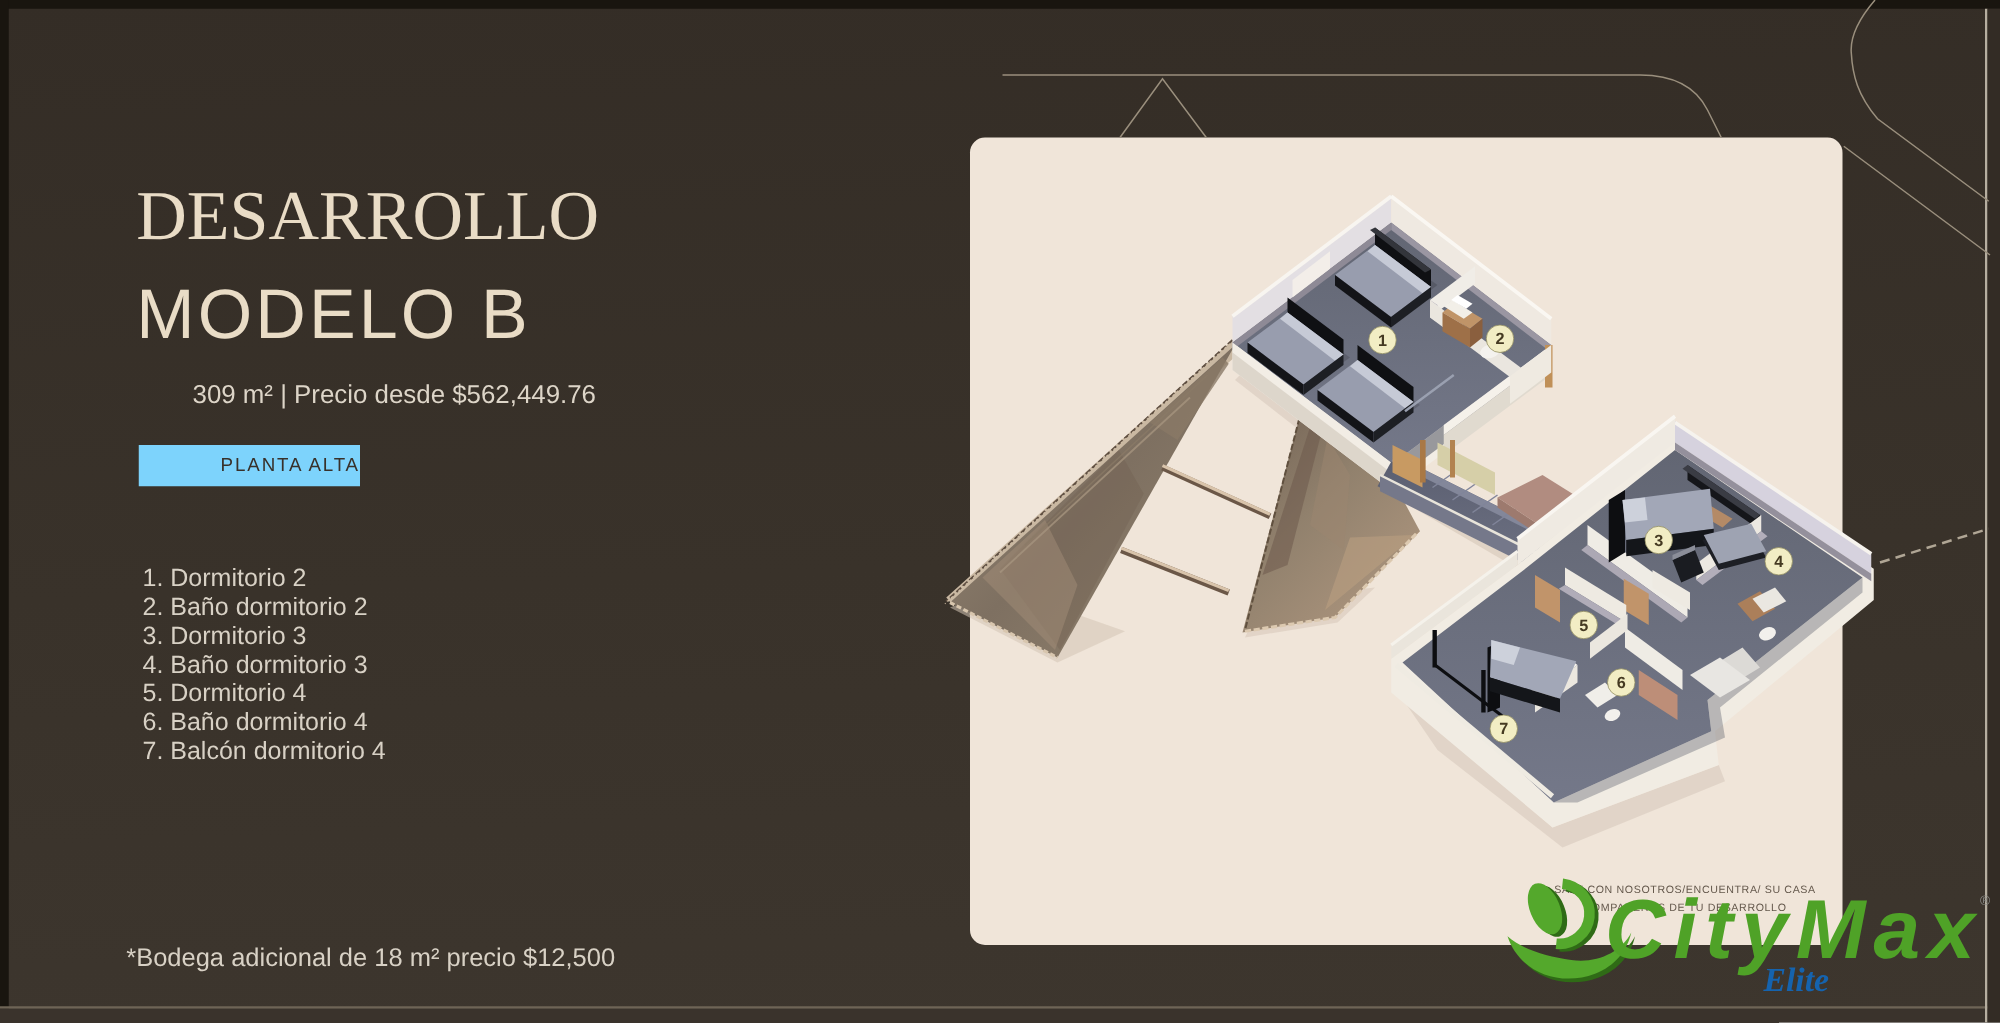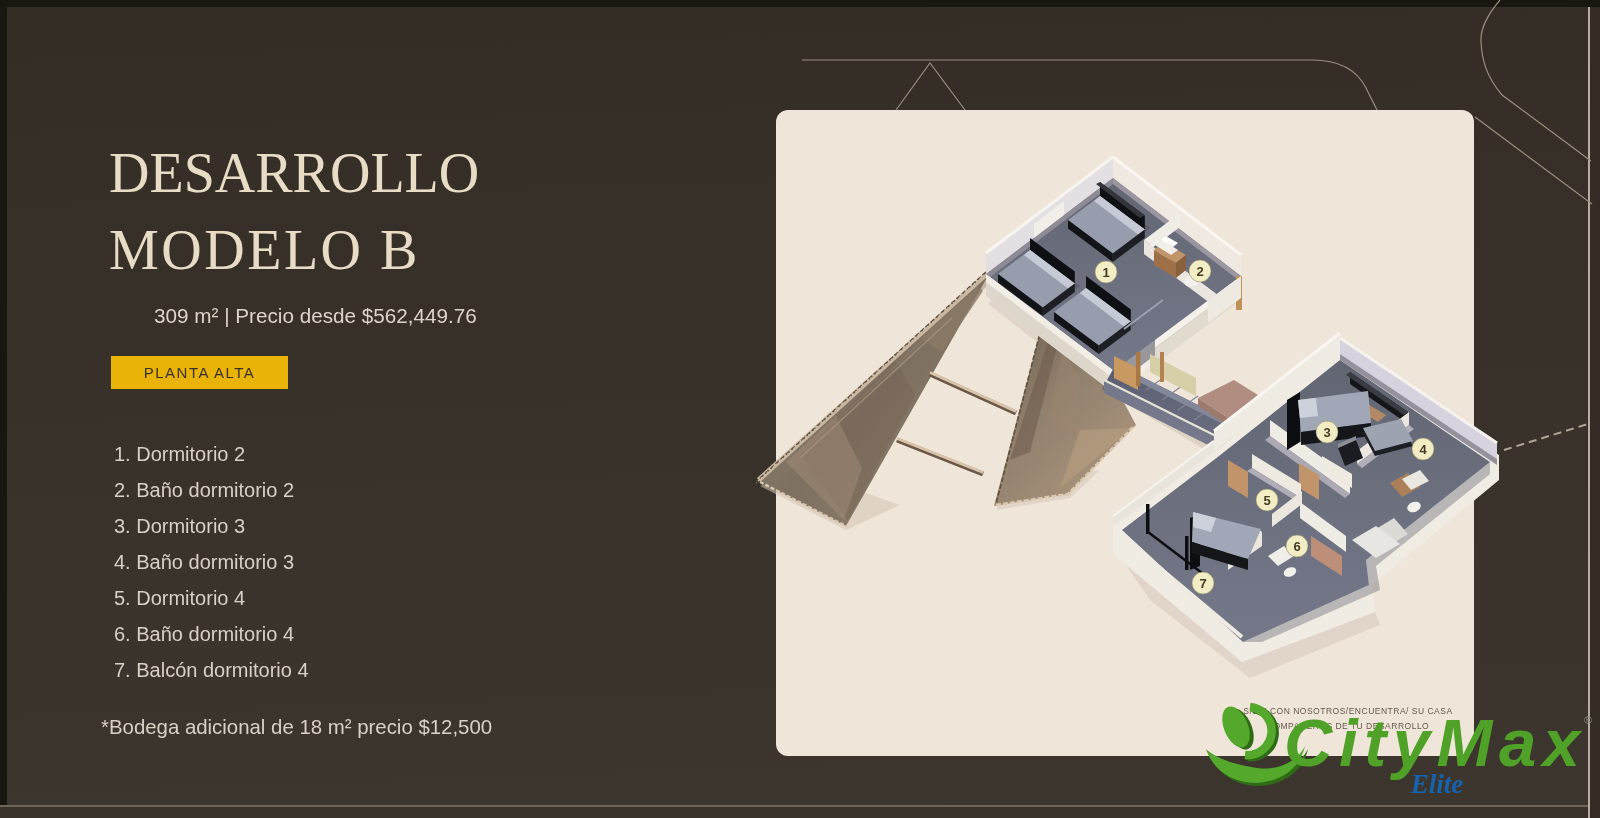--- a/index.html
+++ b/index.html
@@ -18,37 +18,37 @@
 <div class="abs" style="left:0;top:805px;width:1600px;height:2px;background:#6e6456;"></div>
 
 <div class="abs" style="left:0;top:807px;width:1600px;height:11px;background:#3a332c;"></div>
 
 <div class="abs" style="left:1588px;top:7px;width:2px;height:811px;background:#b6aea0;"></div>
 
 <div class="abs" style="left:1590px;top:7px;width:10px;height:811px;background:#332c25;"></div>
 
 <div class="abs" style="left:109px;top:141px;font-family:'Liberation Serif',serif;font-size:56px;color:#e9dcc6;letter-spacing:0px;">DESARROLLO</div>
 
-<div class="abs" style="left:109px;top:218px;font-family:Liberation Serif, serif;font-size:56px;color:#e9dcc6;letter-spacing:2.5px;">MODELO B</div>
+<div class="abs" style="left:109px;top:218px;font-family:Liberation Sans, sans-serif;font-size:56px;color:#e9dcc6;letter-spacing:2.5px;">MODELO B</div>
 
 <div class="abs" style="left:110px;top:304px;font-size:20.7px;color:#ddd5c8;margin-left:44px;">309 m² | Precio desde $562,449.76</div>
 
-<div class="abs" style="left:111px;top:356px;width:177px;height:33px;background:#eab308;color:#38312a;font-size:15px;letter-spacing:1.5px;text-align:center;line-height:33px;">PLANTA ALTA</div>
-
-<div class="abs" style="left:114px;top:436px;font-size:20px;color:#d8d1c5;line-height:36px;">
+<div class="abs" style="left:111px;top:356px;width:177px;height:33px;background:#7dd3fc;color:#38312a;font-size:15px;letter-spacing:1.5px;text-align:right;line-height:33px;">PLANTA ALTA</div>
+
+<div class="abs" style="left:114px;top:452px;font-size:20px;color:#d8d1c5;line-height:23px;">
 1. Dormitorio 2<br>
 2. Baño dormitorio 2<br>
 3. Dormitorio 3<br>
 4. Baño dormitorio 3<br>
 5. Dormitorio 4<br>
 6. Baño dormitorio 4<br>
 7. Balcón dormitorio 4
 </div>
 
-<div class="abs" style="left:101px;top:716px;font-size:20.4px;color:#d8d1c5;">*Bodega adicional de 18 m² precio $12,500</div>
+<div class="abs" style="left:101px;top:756px;font-size:20.4px;color:#d8d1c5;">*Bodega adicional de 18 m² precio $12,500</div>
 
 <div class="abs" style="left:776px;top:110px;width:698px;height:646px;background:#f0e5d9;border-radius:12px;"></div>
 
 <svg class="abs" style="left:0;top:0;" width="1600" height="818" viewBox="0 0 1600 818">
 
   <path d="M802,60 H1312 Q1352,60 1366,88 L1377,110" fill="none" stroke="#9a8f7d" stroke-width="1.2"></path>
 
   <path d="M896,110 L930,63 L965,110" fill="none" stroke="#9a8f7d" stroke-width="1.2"></path>
 
   <path d="M1500,0 C1488,14 1480,28 1481,42 C1482,60 1486,76 1502,95 L1591,161" fill="none" stroke="#9a8f7d" stroke-width="1.2"></path>

